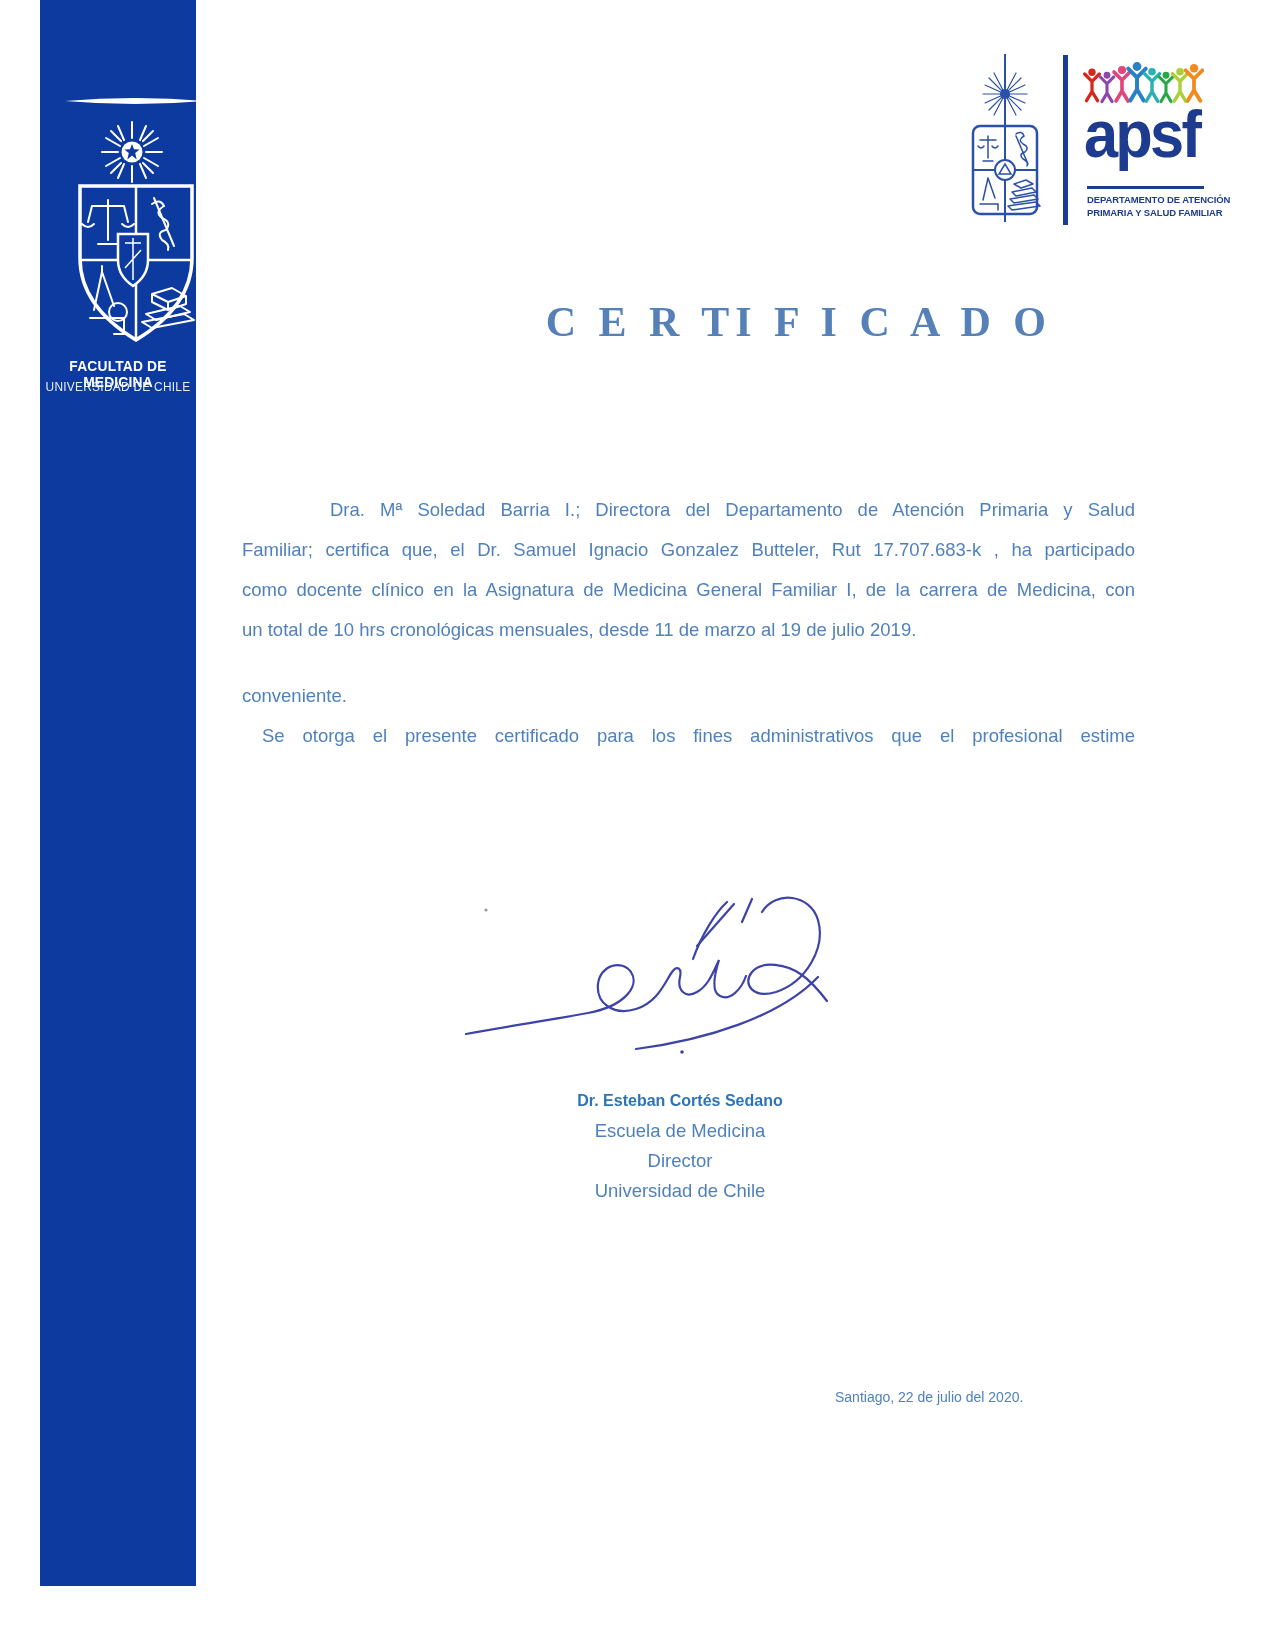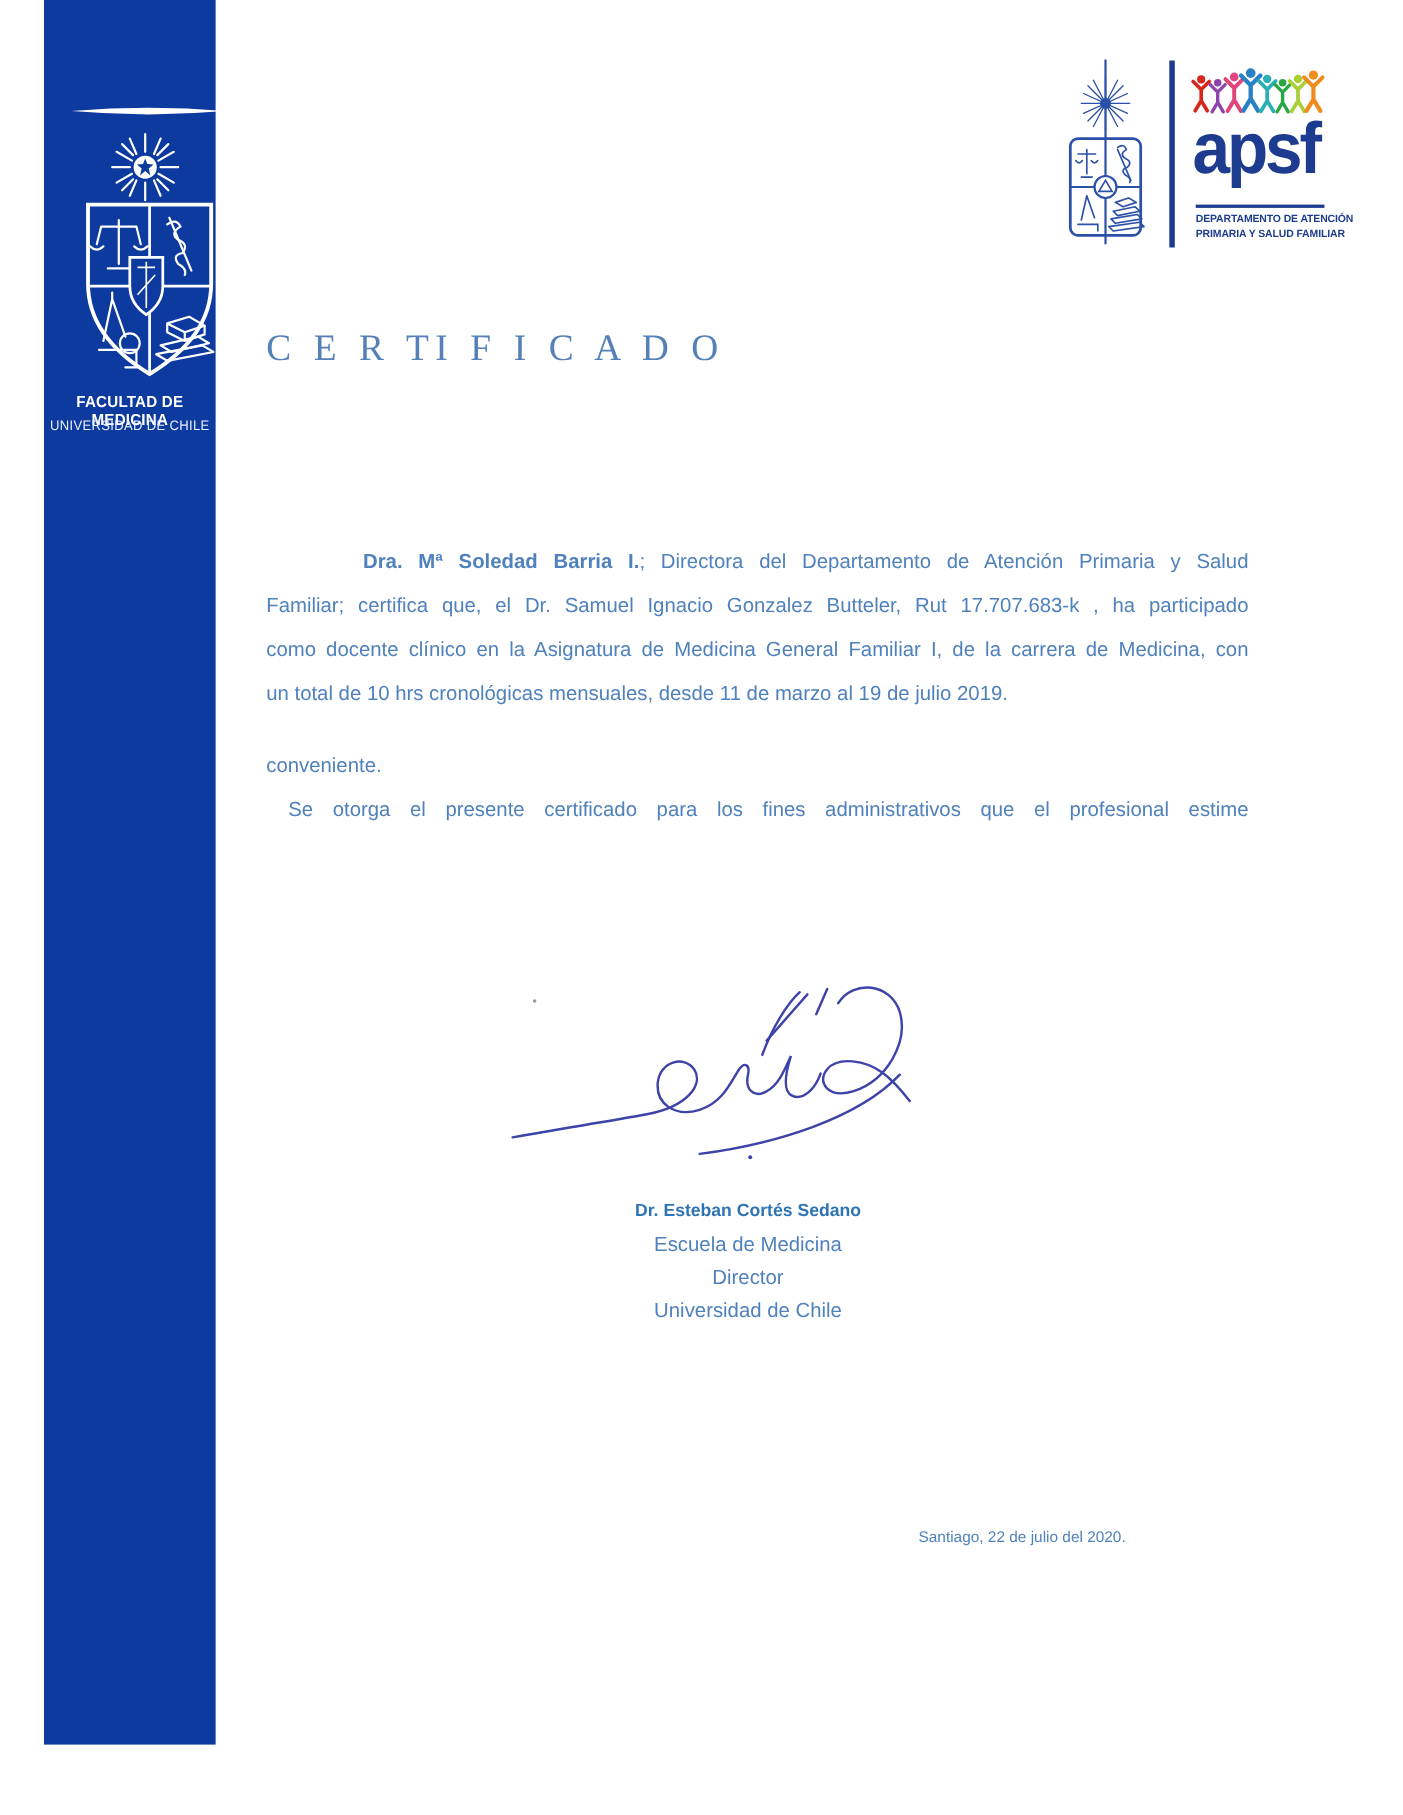--- a/index.html
+++ b/index.html
@@ -43,36 +43,37 @@
     position:absolute;left:1084px;top:94px;width:120px;
     color:var(--navy);font-weight:bold;font-size:66px;line-height:80px;
     letter-spacing:-3px;transform:scaleX(.93);transform-origin:left;
   }
   .apsf-rule{position:absolute;left:1087px;top:186px;width:117px;height:3px;background:var(--navy);}
   .apsf-dept{position:absolute;left:1087px;top:193px;width:130px;color:var(--navy);
     font-weight:bold;font-size:9.5px;line-height:13px;letter-spacing:-.1px;white-space:nowrap;}
 
   
   .cert-title{
-    position:absolute;left:242px;top:298px;width:810px;text-align:left;
-    font-family:"Liberation Serif",serif;font-size:34px;letter-spacing:6px;
+    position:absolute;left:242px;top:298px;width:810px;text-align:right;
+    font-family:"Liberation Serif",serif;font-size:42px;letter-spacing:6px;
     color:var(--title-blue);
+    font-weight:bold;
   }
 
   
   .content{
     position:absolute;left:242px;top:490px;width:893px;
     color:var(--body-blue);font-size:18.5px;line-height:40px;
   }
   .para{margin-bottom:26px;}
   .line{text-align:justify;text-align-last:justify;}
   .line.last{text-align-last:left;}
   .indent{display:inline-block;width:88px;}
   .indent-sm{display:inline-block;width:20px;}
-  .content b{font-weight:bold;}
+  .content b{font-weight:normal;}
 
   
   .signature{position:absolute;left:450px;top:882px;width:390px;height:190px;}
   .sig-block{
     position:absolute;left:430px;top:1086px;width:500px;text-align:center;
     color:var(--body-blue);font-size:18.5px;line-height:30px;
   }
   .sig-name{color:var(--name-blue);font-weight:bold;font-size:16px;}
 
   

